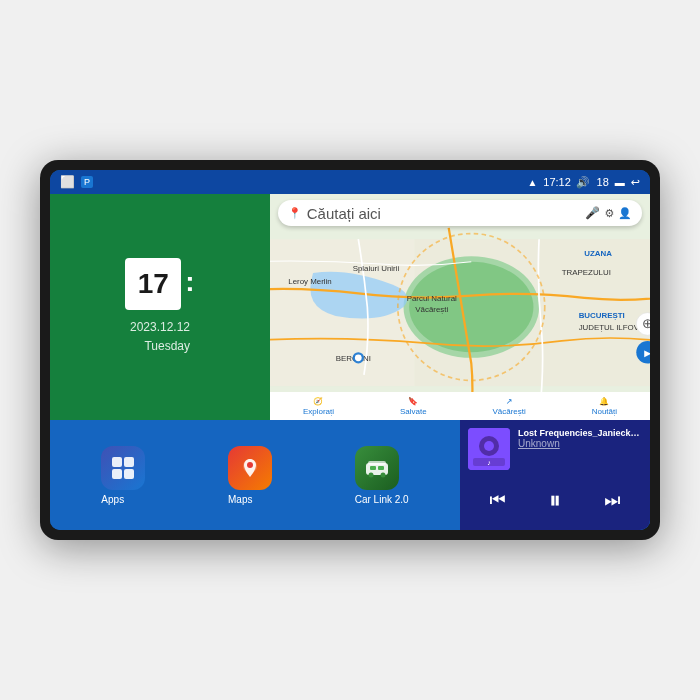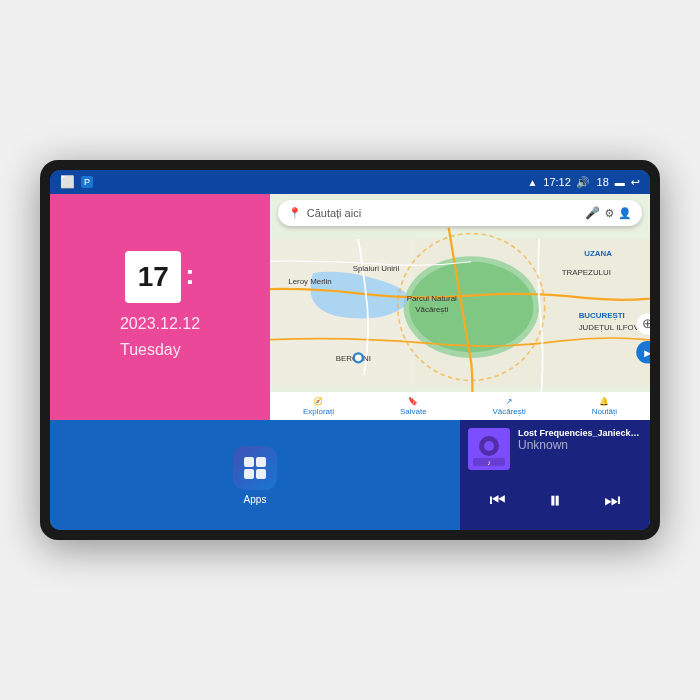--- a/index.html
+++ b/index.html
@@ -70,21 +70,21 @@
 
     
     .top-section {
       display: flex;
       flex: 1;
     }
 
     
     .clock-panel {
       width: 220px;
-      background: #ec4899;
+      background: #15803d;
       display: flex;
       flex-direction: column;
       align-items: center;
       justify-content: center;
       padding: 10px;
       flex-shrink: 0;
     }
 
     .clock-display {
       display: flex;
@@ -109,22 +109,22 @@
 
     .clock-colon {
       color: white;
       font-size: 28px;
       font-weight: bold;
       margin-bottom: 4px;
     }
 
     .clock-date {
       color: rgba(255,255,255,0.85);
-      font-size: 16px;
-      text-align: left;
+      font-size: 12px;
+      text-align: right;
       line-height: 1.6;
     }
 
     
     .map-panel {
       flex: 1;
       position: relative;
       background: #e8f4e8;
       overflow: hidden;
     }
@@ -143,21 +143,21 @@
       height: 26px;
       background: white;
       border-radius: 13px;
       display: flex;
       align-items: center;
       padding: 0 10px;
       box-shadow: 0 2px 4px rgba(0,0,0,0.2);
     }
 
     .map-search-text {
-      font-size: 11px;
+      font-size: 15px;
       color: #555;
       flex: 1;
     }
 
     .map-mic-icon {
       color: #1976d2;
       font-size: 12px;
     }
 
     .map-bottom-bar {
@@ -198,21 +198,21 @@
       flex: 1;
       display: flex;
       align-items: center;
       justify-content: space-around;
       padding: 8px 10px;
     }
 
     .app-item {
       display: flex;
       flex-direction: column;
-      align-items: center;
+      align-items: flex-start;
       gap: 4px;
       cursor: pointer;
     }
 
     .app-icon-wrapper {
       width: 44px;
       height: 44px;
       border-radius: 12px;
       display: flex;
       align-items: center;
@@ -272,21 +272,22 @@
       color: white;
       font-size: 9px;
       white-space: nowrap;
       overflow: hidden;
       text-overflow: ellipsis;
       font-weight: bold;
     }
 
     .music-artist {
       color: rgba(255,255,255,0.6);
-      font-size: 12px;
+      font-size: 10px;
+      text-decoration: underline;
     }
 
     .music-controls {
       display: flex;
       align-items: center;
       justify-content: space-around;
       margin-top: 4px;
     }
 
     .control-btn {
@@ -427,23 +428,46 @@
               <svg width="26" height="26" viewBox="0 0 26 26">
                 <rect x="2" y="2" width="10" height="10" rx="2" fill="white" opacity="0.9"></rect>
                 <rect x="14" y="2" width="10" height="10" rx="2" fill="white" opacity="0.9"></rect>
                 <rect x="2" y="14" width="10" height="10" rx="2" fill="white" opacity="0.9"></rect>
                 <rect x="14" y="14" width="10" height="10" rx="2" fill="white" opacity="0.9"></rect>
               </svg>
             </div>
             <span class="app-label">Apps</span>
           </div>
 
-
-
-
+          <div class="app-item">
+            <div class="app-icon-wrapper icon-maps">
+              <svg width="26" height="26" viewBox="0 0 26 26">
+                <circle cx="13" cy="11" r="7" fill="white" opacity="0.2"></circle>
+                <path d="M13 4 C9.7 4 7 6.7 7 10 C7 15 13 22 13 22 C13 22 19 15 19 10 C19 6.7 16.3 4 13 4Z" fill="white" opacity="0.9"></path>
+                <circle cx="13" cy="10" r="3" fill="#e53935"></circle>
+              </svg>
+            </div>
+            <span class="app-label">Maps</span>
+          </div>
+
+
+
+          <div class="app-item">
+            <div class="app-icon-wrapper icon-carlink">
+              <svg width="26" height="26" viewBox="0 0 26 26">
+                <rect x="2" y="8" width="22" height="12" rx="3" fill="white" opacity="0.9"></rect>
+                <rect x="4" y="6" width="18" height="4" rx="2" fill="white" opacity="0.7"></rect>
+                <circle cx="7" cy="20" r="2.5" fill="#388e3c"></circle>
+                <circle cx="19" cy="20" r="2.5" fill="#388e3c"></circle>
+                <rect x="6" y="11" width="6" height="4" rx="1" fill="#4caf50"></rect>
+                <rect x="14" y="11" width="6" height="4" rx="1" fill="#4caf50"></rect>
+              </svg>
+            </div>
+            <span class="app-label">Car Link 2.0</span>
+          </div>
 
         </div>
 
         <div class="music-panel">
           <div class="music-info">
             <div class="music-thumb">
 
               <svg width="42" height="42" viewBox="0 0 42 42">
                 <rect width="42" height="42" fill="#7c4dff"></rect>
                 <circle cx="21" cy="18" r="10" fill="#512da8"></circle>

